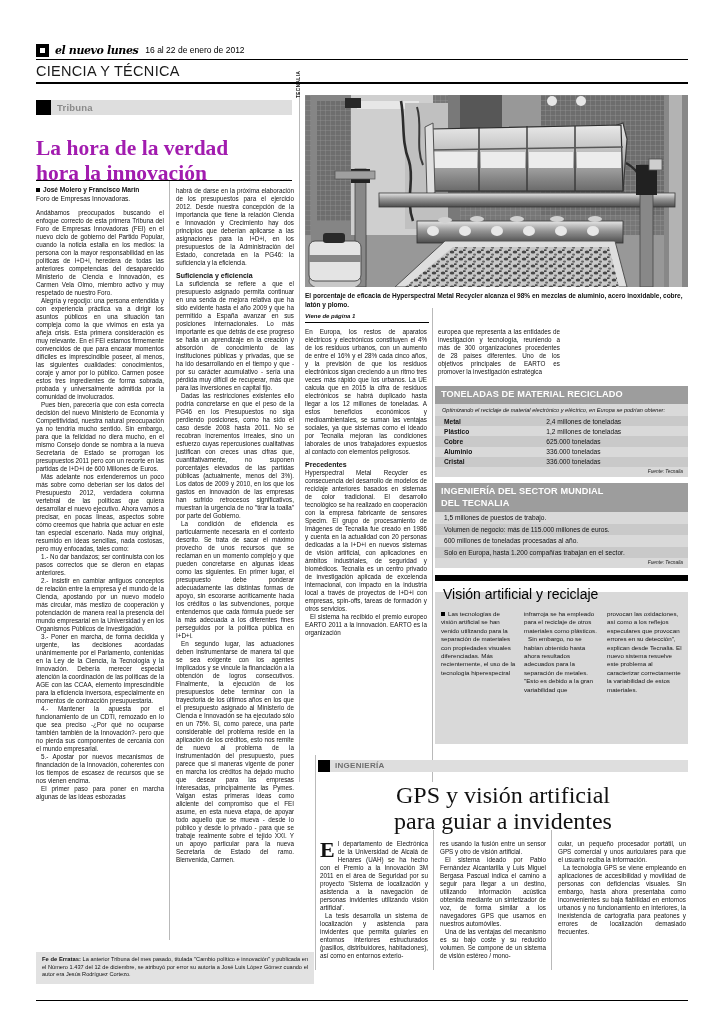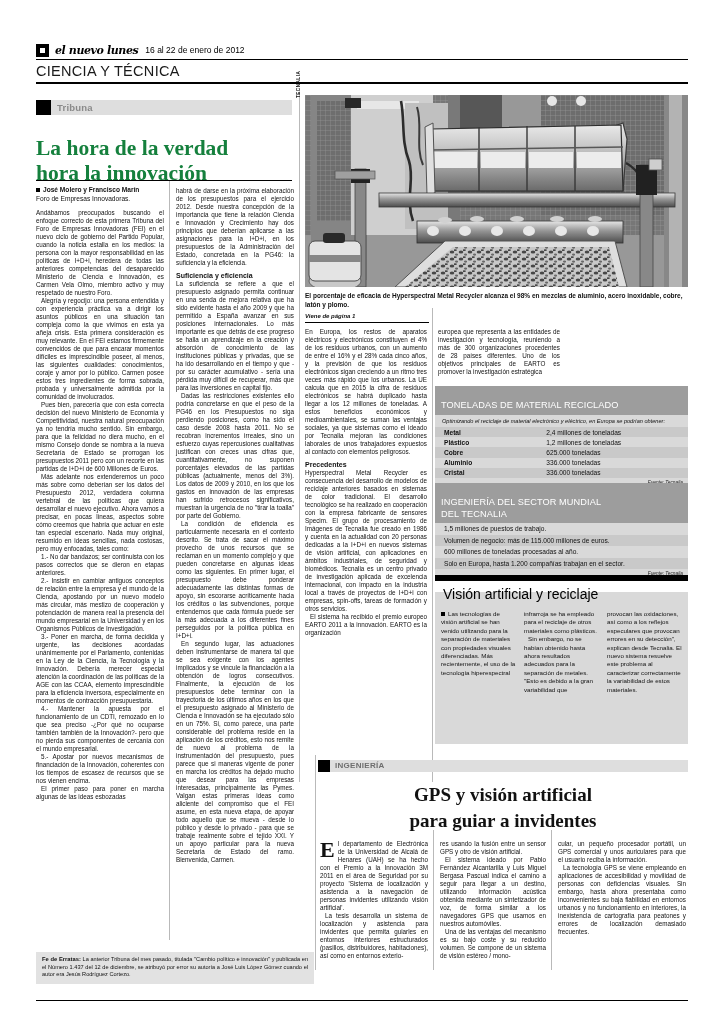--- a/index.html
+++ b/index.html
@@ -26,21 +26,21 @@
 
   
   .col-rule { position:absolute; width:1px; background:#b9b9b9; }
 
   
   .tribuna-bar { position:absolute; left:36px; top:100px; width:256px; height:15px; background:#dedede; }
   .tribuna-sq { position:absolute; left:36px; top:100px; width:15px; height:15px; background:#000; }
   .tribuna-label { position:absolute; left:57px; top:102px; font-size:9.5px; color:#8a8a8a; font-weight:600; letter-spacing:.2px; }
 
   .lede-head { position:absolute; left:36px; top:122px; width:262px;
-    font-family:"Liberation Serif", serif; font-weight:bold; font-size:21.5px; line-height:25px; color:#15803d; }
+    font-family:"Liberation Serif", serif; font-weight:bold; font-size:21.5px; line-height:25px; color:#a21caf; }
 
   .byline { position:absolute; left:36px; top:186px; width:130px; font-size:6.6px; line-height:8.6px; font-weight:bold; }
   .byline .sq { display:inline-block; width:4px; height:4px; background:#000; margin-right:3px; vertical-align:middle;}
   .byline .foro { font-weight:normal; display:block; }
 
   .body-col { position:absolute; font-size:6.3px; line-height:8.0px; text-align:justify; color:#111; }
   .body-col p { margin:0 0 0 0; text-indent:5px; }
   .body-col p.first { text-indent:0; }
   .subhead { font-weight:bold; font-size:7px; line-height:9px; margin-top:4px; display:block; }
 
@@ -49,21 +49,21 @@
   .photo svg { display:block; }
   .photo-credit { position:absolute; left:296px; top:98px; width:40px; font-size:4.6px; letter-spacing:.5px;
      transform:rotate(-90deg); transform-origin:0 0; color:#111; font-weight:bold; white-space:nowrap; }
   .caption { position:absolute; left:305px; top:291px; width:383px; font-size:6.5px; line-height:9px; font-weight:bold; }
 
   .viene { position:absolute; left:305px; top:313px; width:124px; font-size:6px; font-weight:bold; font-style:italic; }
   .viene-rule { position:absolute; left:305px; top:322px; width:124px; height:1px; background:#000; }
 
   
   .box { position:absolute; background:#d9d9d9; }
-  .box-title { background:#9d9d9d; color:#fff; font-weight:normal; font-size:9.2px; line-height:11.5px; padding:14px 5px 3px 6px; letter-spacing:.1px; }
+  .box-title { background:#9d9d9d; color:#fff; font-weight:bold; font-size:9.2px; line-height:11.5px; padding:3px 5px 3px 6px; letter-spacing:.1px; }
   .box-sub { font-size:5.6px; font-style:italic; padding:3px 6px 2px 7px; line-height:7.5px; }
   .tbl { width:100%; border-collapse:collapse; }
   .tbl td { font-size:6.6px; padding:1.6px 4px 1.6px 9px; }
   .tbl td.v { padding-left:0; }
   .tbl tr.alt td { background:#c9c9c9; }
   .tbl td.k { font-weight:bold; width:44%; }
   .fuente { text-align:right; font-size:4.8px; font-style:italic; padding:2px 5px 3px 0; color:#222; }
   .list-row { font-size:6.6px; padding:2.3px 5px 2.3px 9px; }
   .list-row.alt { background:#c9c9c9; }
 
@@ -75,21 +75,21 @@
   .va-cols div { width:76px; font-size:6.2px; line-height:8.4px; }
   .va-cols p { margin:0; text-indent:4px; }
   .va-cols p.first { text-indent:0; }
   .va-cols .sq { display:inline-block; width:4px; height:4px; background:#000; margin-right:3px; vertical-align:middle;}
 
   
   .ing-bar { position:absolute; left:318px; top:760px; width:370px; height:12px; background:#dedede; }
   .ing-sq { position:absolute; left:318px; top:760px; width:12px; height:12px; background:#000; }
   .ing-label { position:absolute; left:335px; top:761px; font-size:8px; color:#6e6e6e; font-weight:600; letter-spacing:.3px; }
   .ing-head { position:absolute; left:318px; top:782px; width:370px; text-align:center;
-    font-family:"Liberation Serif", serif; font-weight:bold; font-size:19px; line-height:26px; }
+    font-family:"Liberation Serif", serif; font-weight:normal; font-size:24px; line-height:26px; }
 
   .dropcap { float:left; font-family:"Liberation Serif", serif; font-weight:bold; font-size:22px; line-height:18px; margin:1px 3px 0 0; }
 
   
   .erratas { position:absolute; left:36px; top:952px; width:278px; background:#e2e2e2; padding:4px 6px 5px 6px;
      font-size:5.6px; line-height:7.6px; text-align:justify; }
   .erratas b { font-size:5.8px; }
 
   .bottom-rule { position:absolute; left:36px; top:1000px; width:652px; height:1px; background:#000; }
 </style>

